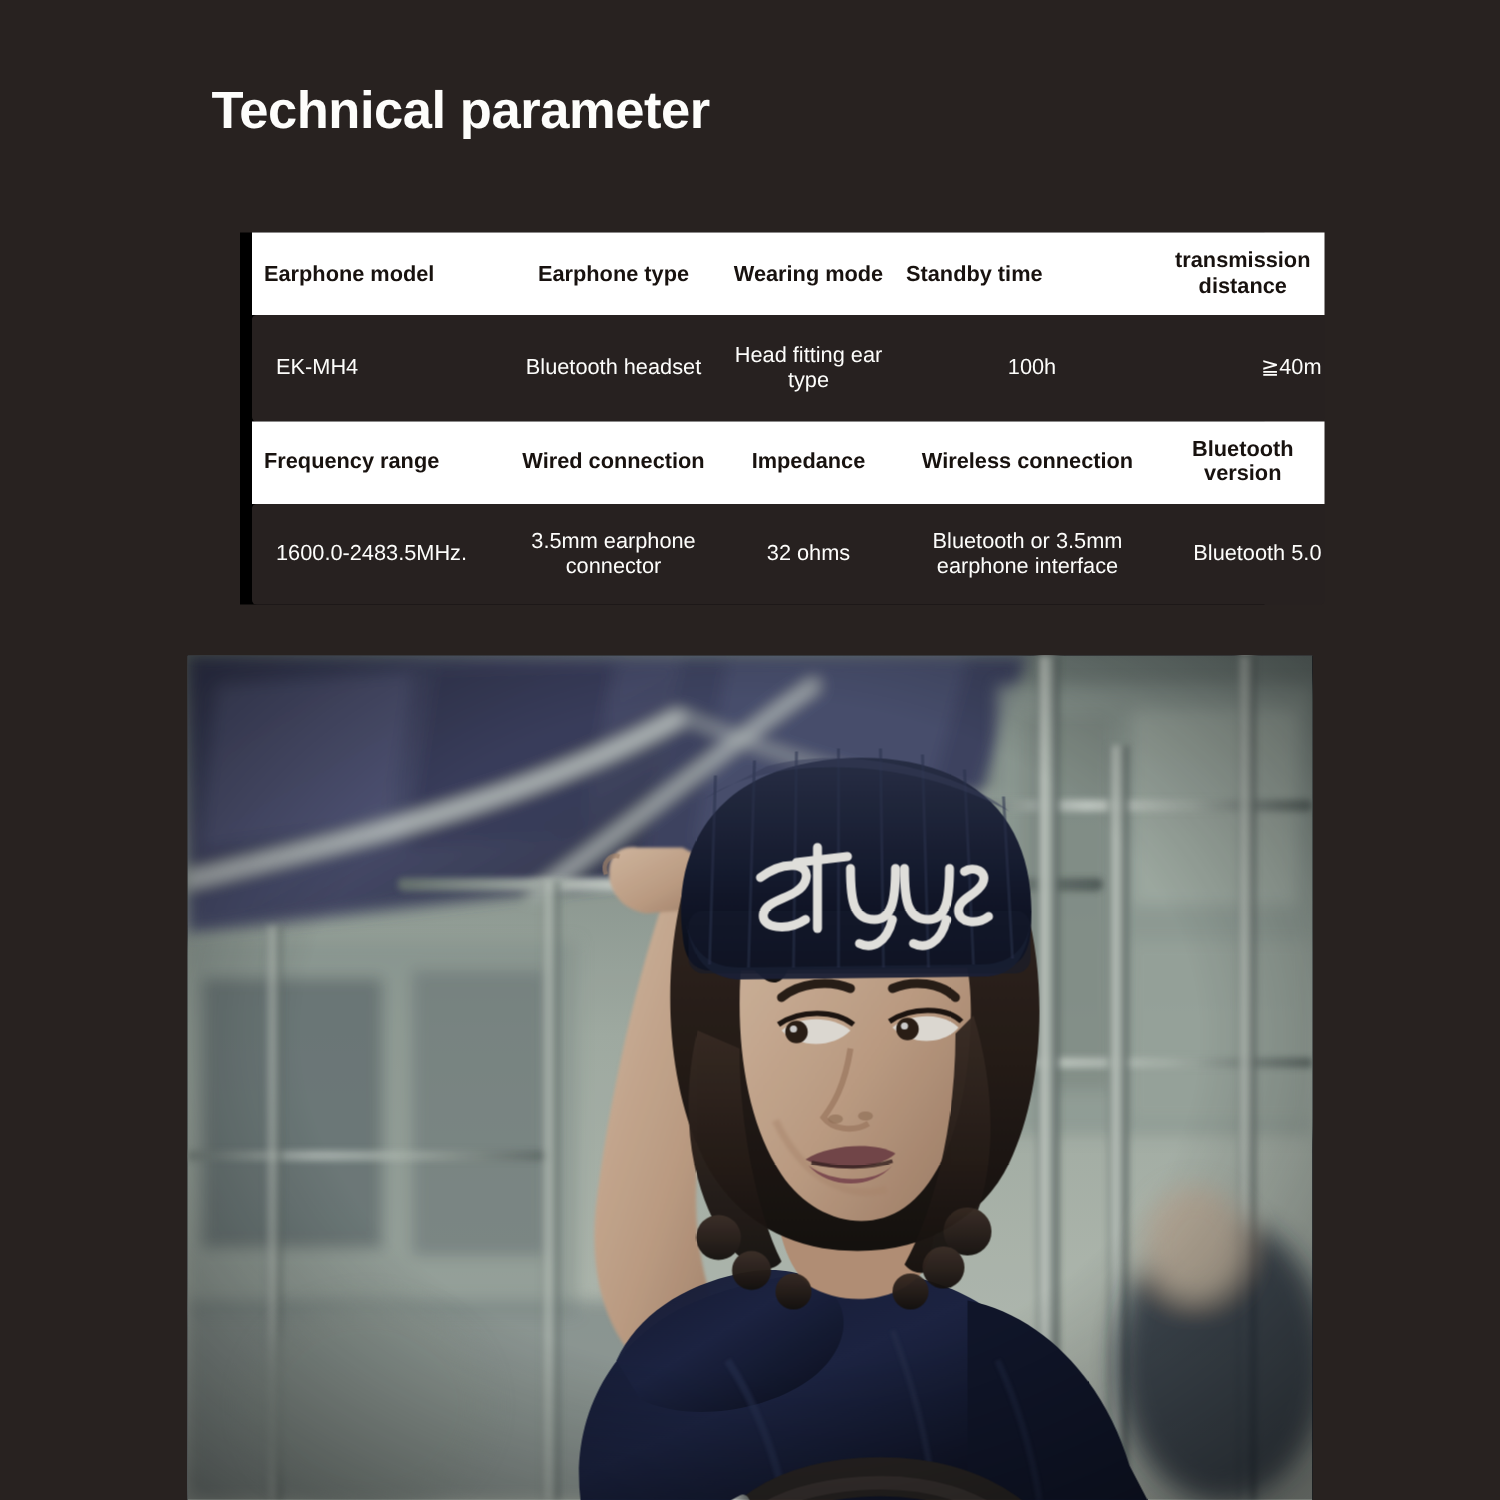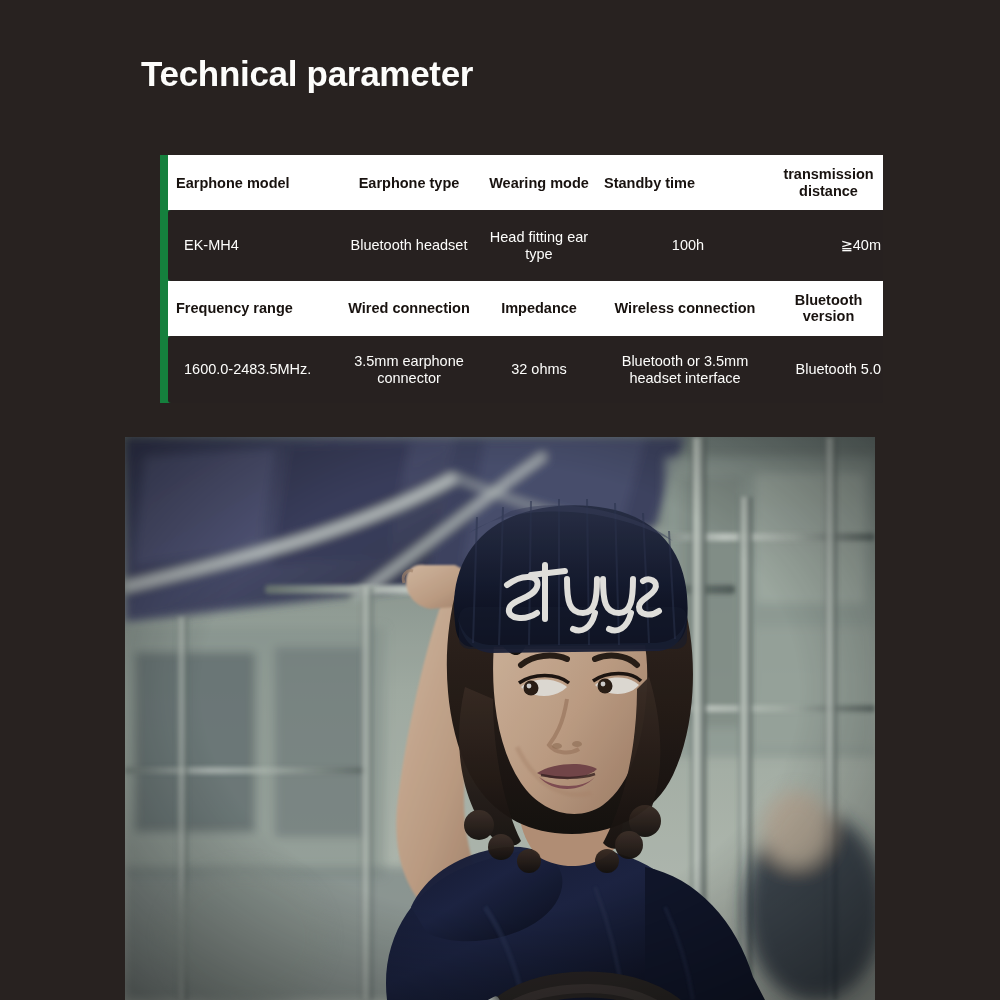--- a/index.html
+++ b/index.html
@@ -29,21 +29,21 @@
     white-space: nowrap;
   }
 
   
   .spec-card {
     position: absolute;
     left: 160px;
     top: 155px;
     width: 683px;
     height: 248px;
-    background: #15803d;
+    background: #000000;
     box-sizing: border-box;
     padding: 0 8px;
   }
 
   .spec-table {
     width: 100%;
     height: 100%;
     border-collapse: separate;
     border-spacing: 0;
     table-layout: fixed;
@@ -144,21 +144,21 @@
         <td class="c2">Wired connection</td>
         <td class="c3">Impedance</td>
         <td class="c4">Wireless connection</td>
         <td class="c5">Bluetooth version</td>
       </tr>
 
       <tr class="data-row row-b">
         <td class="c1">1600.0-2483.5MHz.</td>
         <td class="c2">3.5mm earphone connector</td>
         <td class="c3">32 ohms</td>
-        <td class="c4">Bluetooth or 3.5mm headset interface</td>
+        <td class="c4">Bluetooth or 3.5mm earphone interface</td>
         <td class="c5">Bluetooth 5.0</td>
       </tr>
     </tbody>
   </table>
 </div>
 
 <div class="photo">
   <svg width="750" height="563" viewBox="0 0 750 563" xmlns="http://www.w3.org/2000/svg">
     <defs>
       <linearGradient id="carWall" x1="0" y1="0" x2="0" y2="1">

